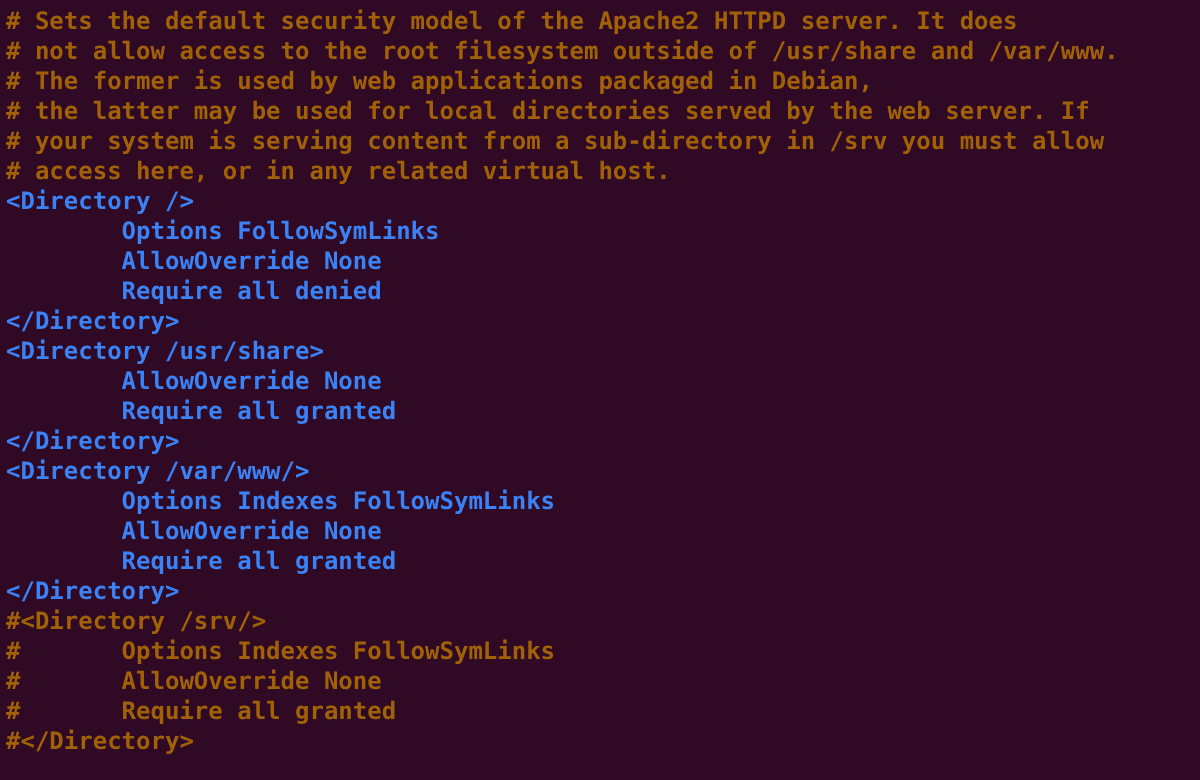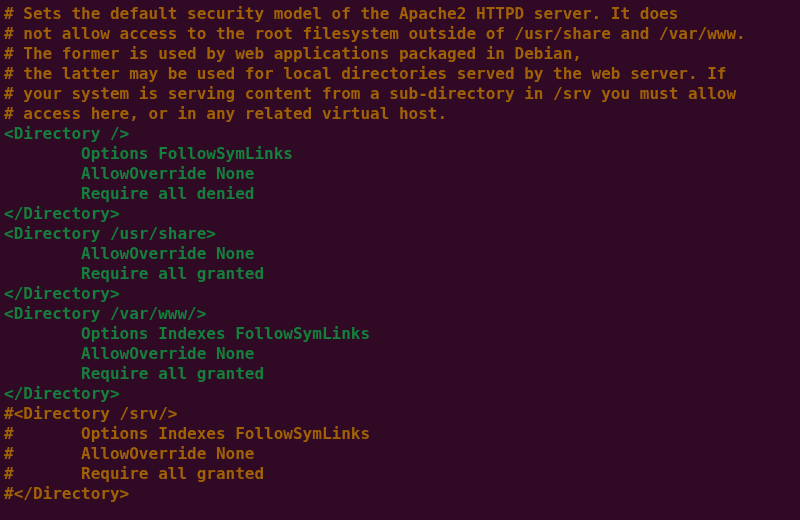--- a/index.html
+++ b/index.html
@@ -8,19 +8,19 @@
       font-family: "Ubuntu Mono", "DejaVu Sans Mono", "Consolas", monospace;
       font-size: 16px;
       line-height: 20px;
       width: 800px;
       height: 520px;
       overflow: hidden;
       padding: 4px 4px;
       font-weight: bold;
     }
     .comment { color: #a16207; }
-    .directive { color: #15803d; }
+    .directive { color: #3b82f6; }
     .line { white-space: pre; }
   </style>
 </head>
 <body>
 
 <pre id="terminal"><div class="line comment"># Sets the default security model of the Apache2 HTTPD server. It does</div><div class="line comment"># not allow access to the root filesystem outside of /usr/share and /var/www.</div><div class="line comment"># The former is used by web applications packaged in Debian,</div><div class="line comment"># the latter may be used for local directories served by the web server. If</div><div class="line comment"># your system is serving content from a sub-directory in /srv you must allow</div><div class="line comment"># access here, or in any related virtual host.</div><div class="line directive">&lt;Directory /&gt;</div><div class="line directive">        Options FollowSymLinks</div><div class="line directive">        AllowOverride None</div><div class="line directive">        Require all denied</div><div class="line directive">&lt;/Directory&gt;</div><div class="line directive"></div><div class="line directive">&lt;Directory /usr/share&gt;</div><div class="line directive">        AllowOverride None</div><div class="line directive">        Require all granted</div><div class="line directive">&lt;/Directory&gt;</div><div class="line directive"></div><div class="line directive">&lt;Directory /var/www/&gt;</div><div class="line directive">        Options Indexes FollowSymLinks</div><div class="line directive">        AllowOverride None</div><div class="line directive">        Require all granted</div><div class="line directive">&lt;/Directory&gt;</div><div class="line directive"></div><div class="line comment">#&lt;Directory /srv/&gt;</div><div class="line comment">#       Options Indexes FollowSymLinks</div><div class="line comment">#       AllowOverride None</div><div class="line comment">#       Require all granted</div><div class="line comment">#&lt;/Directory&gt;</div></pre>
 
 </body></html>

